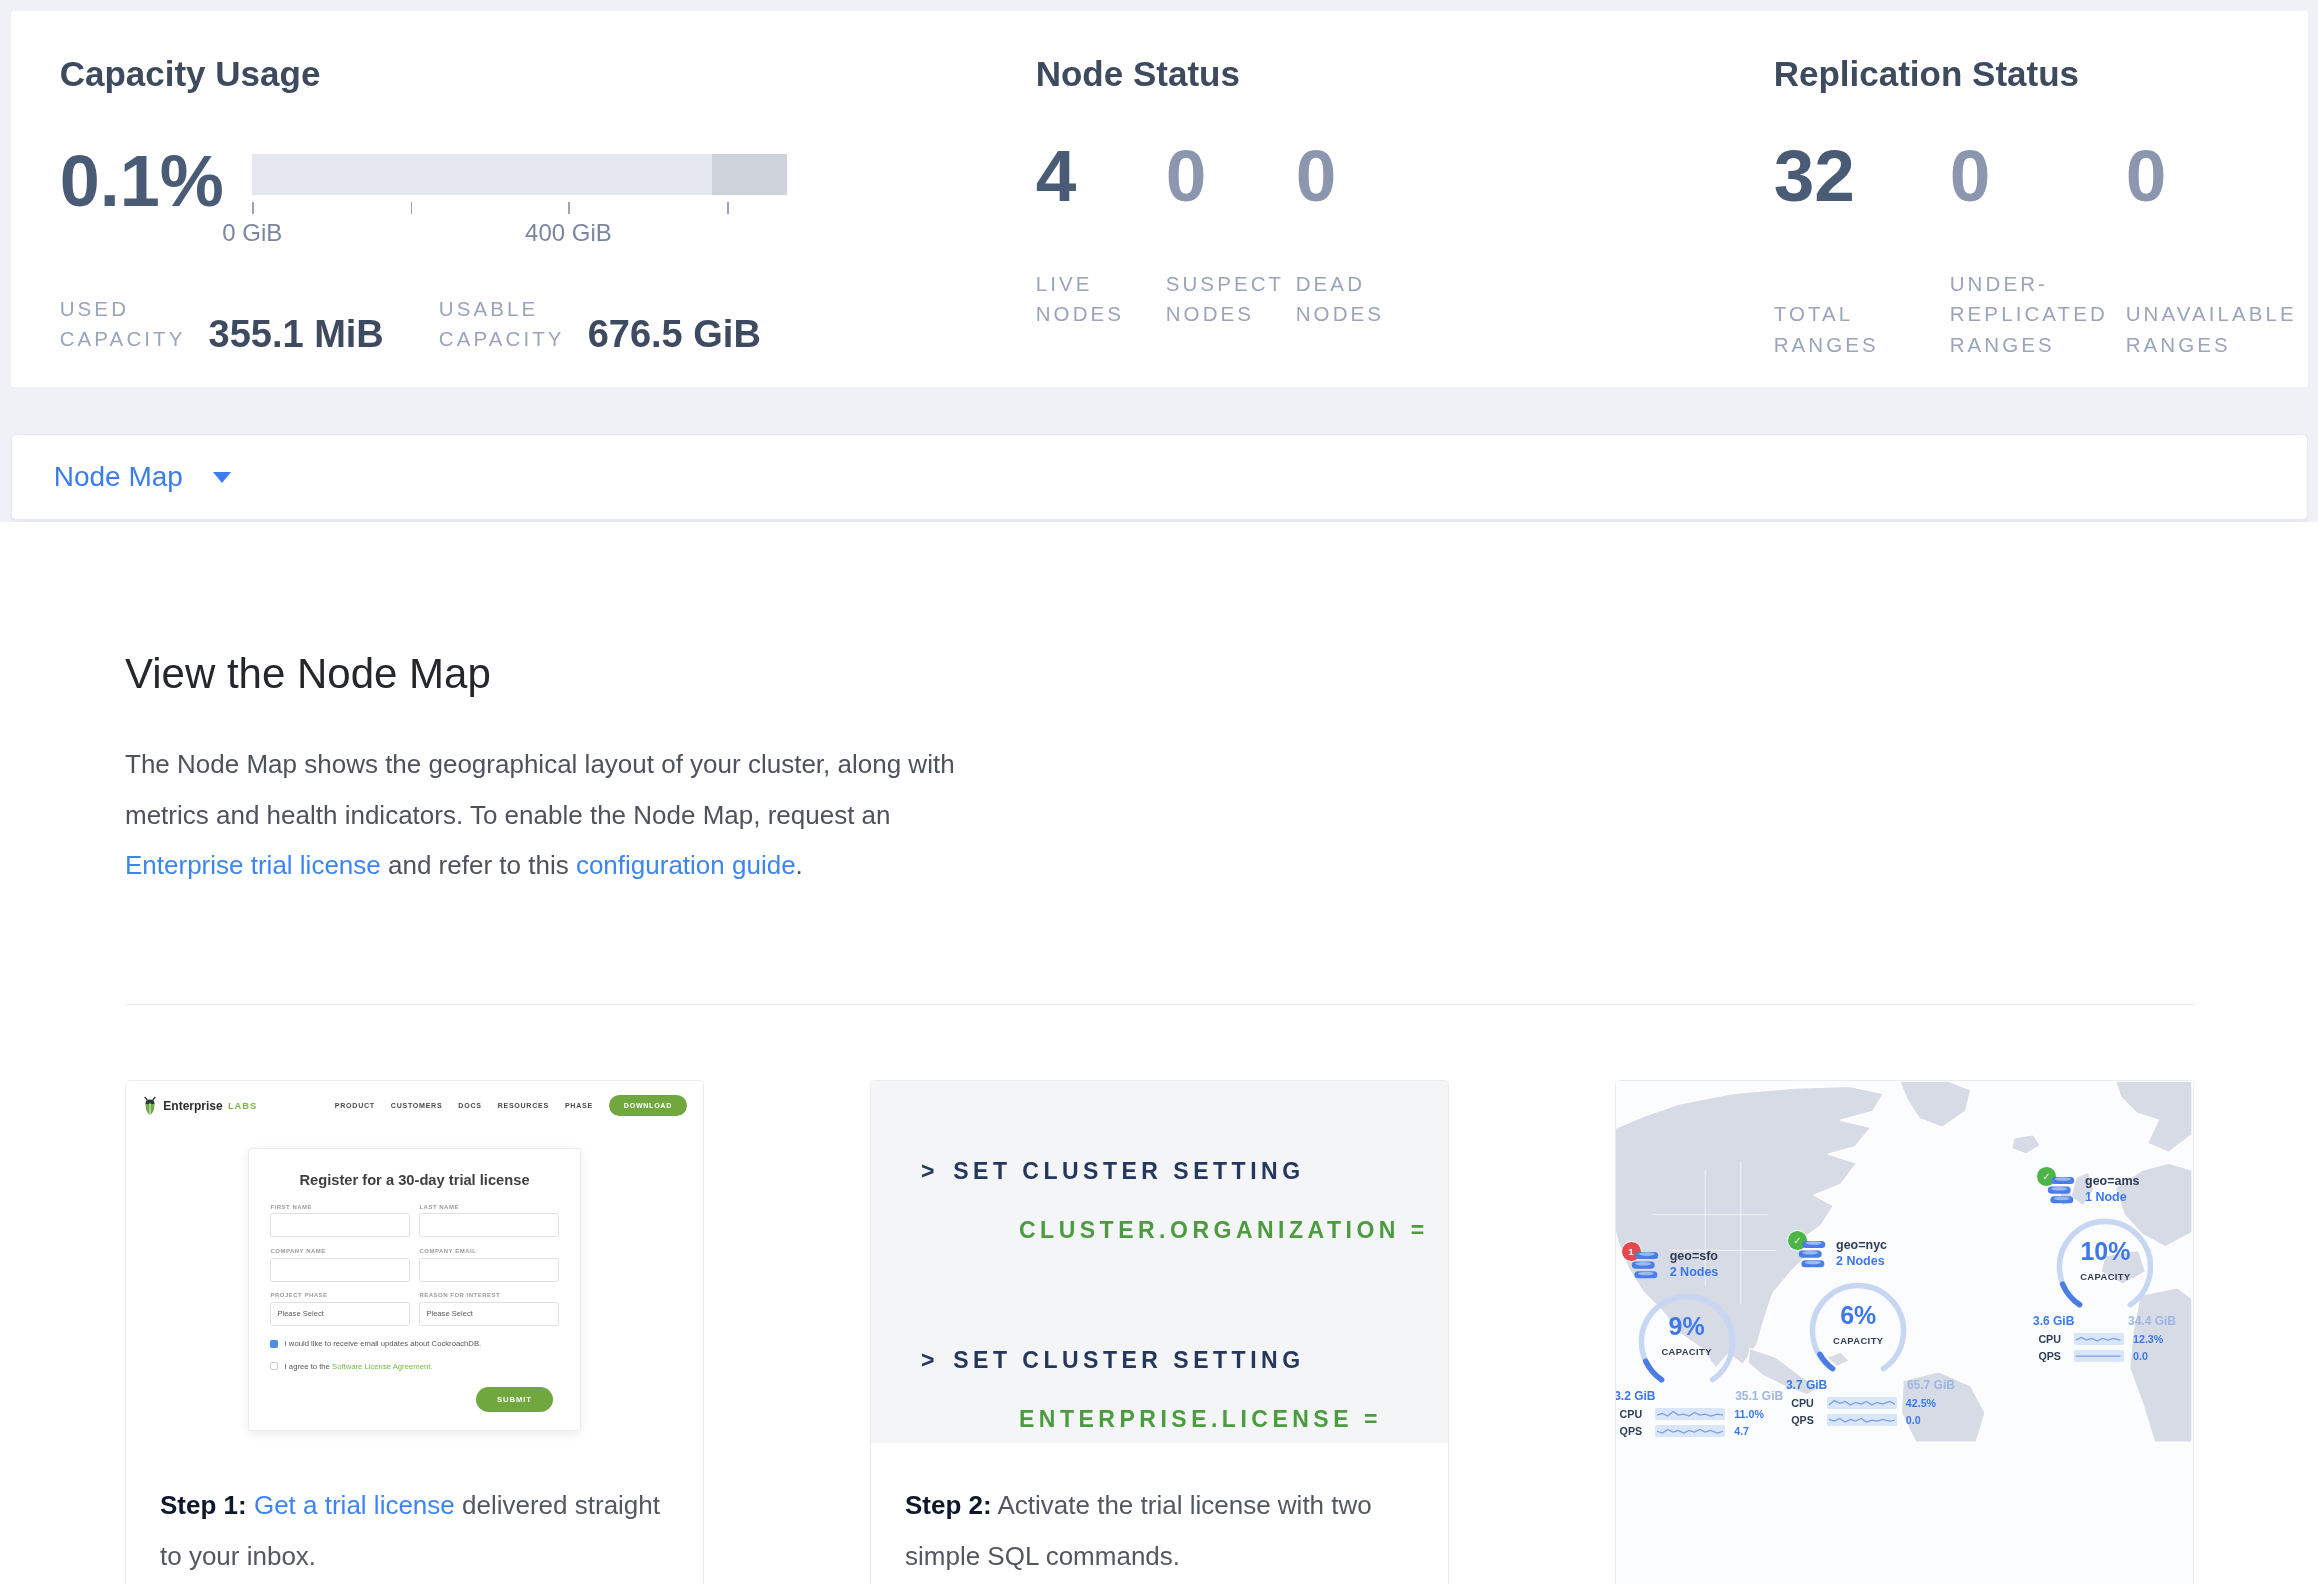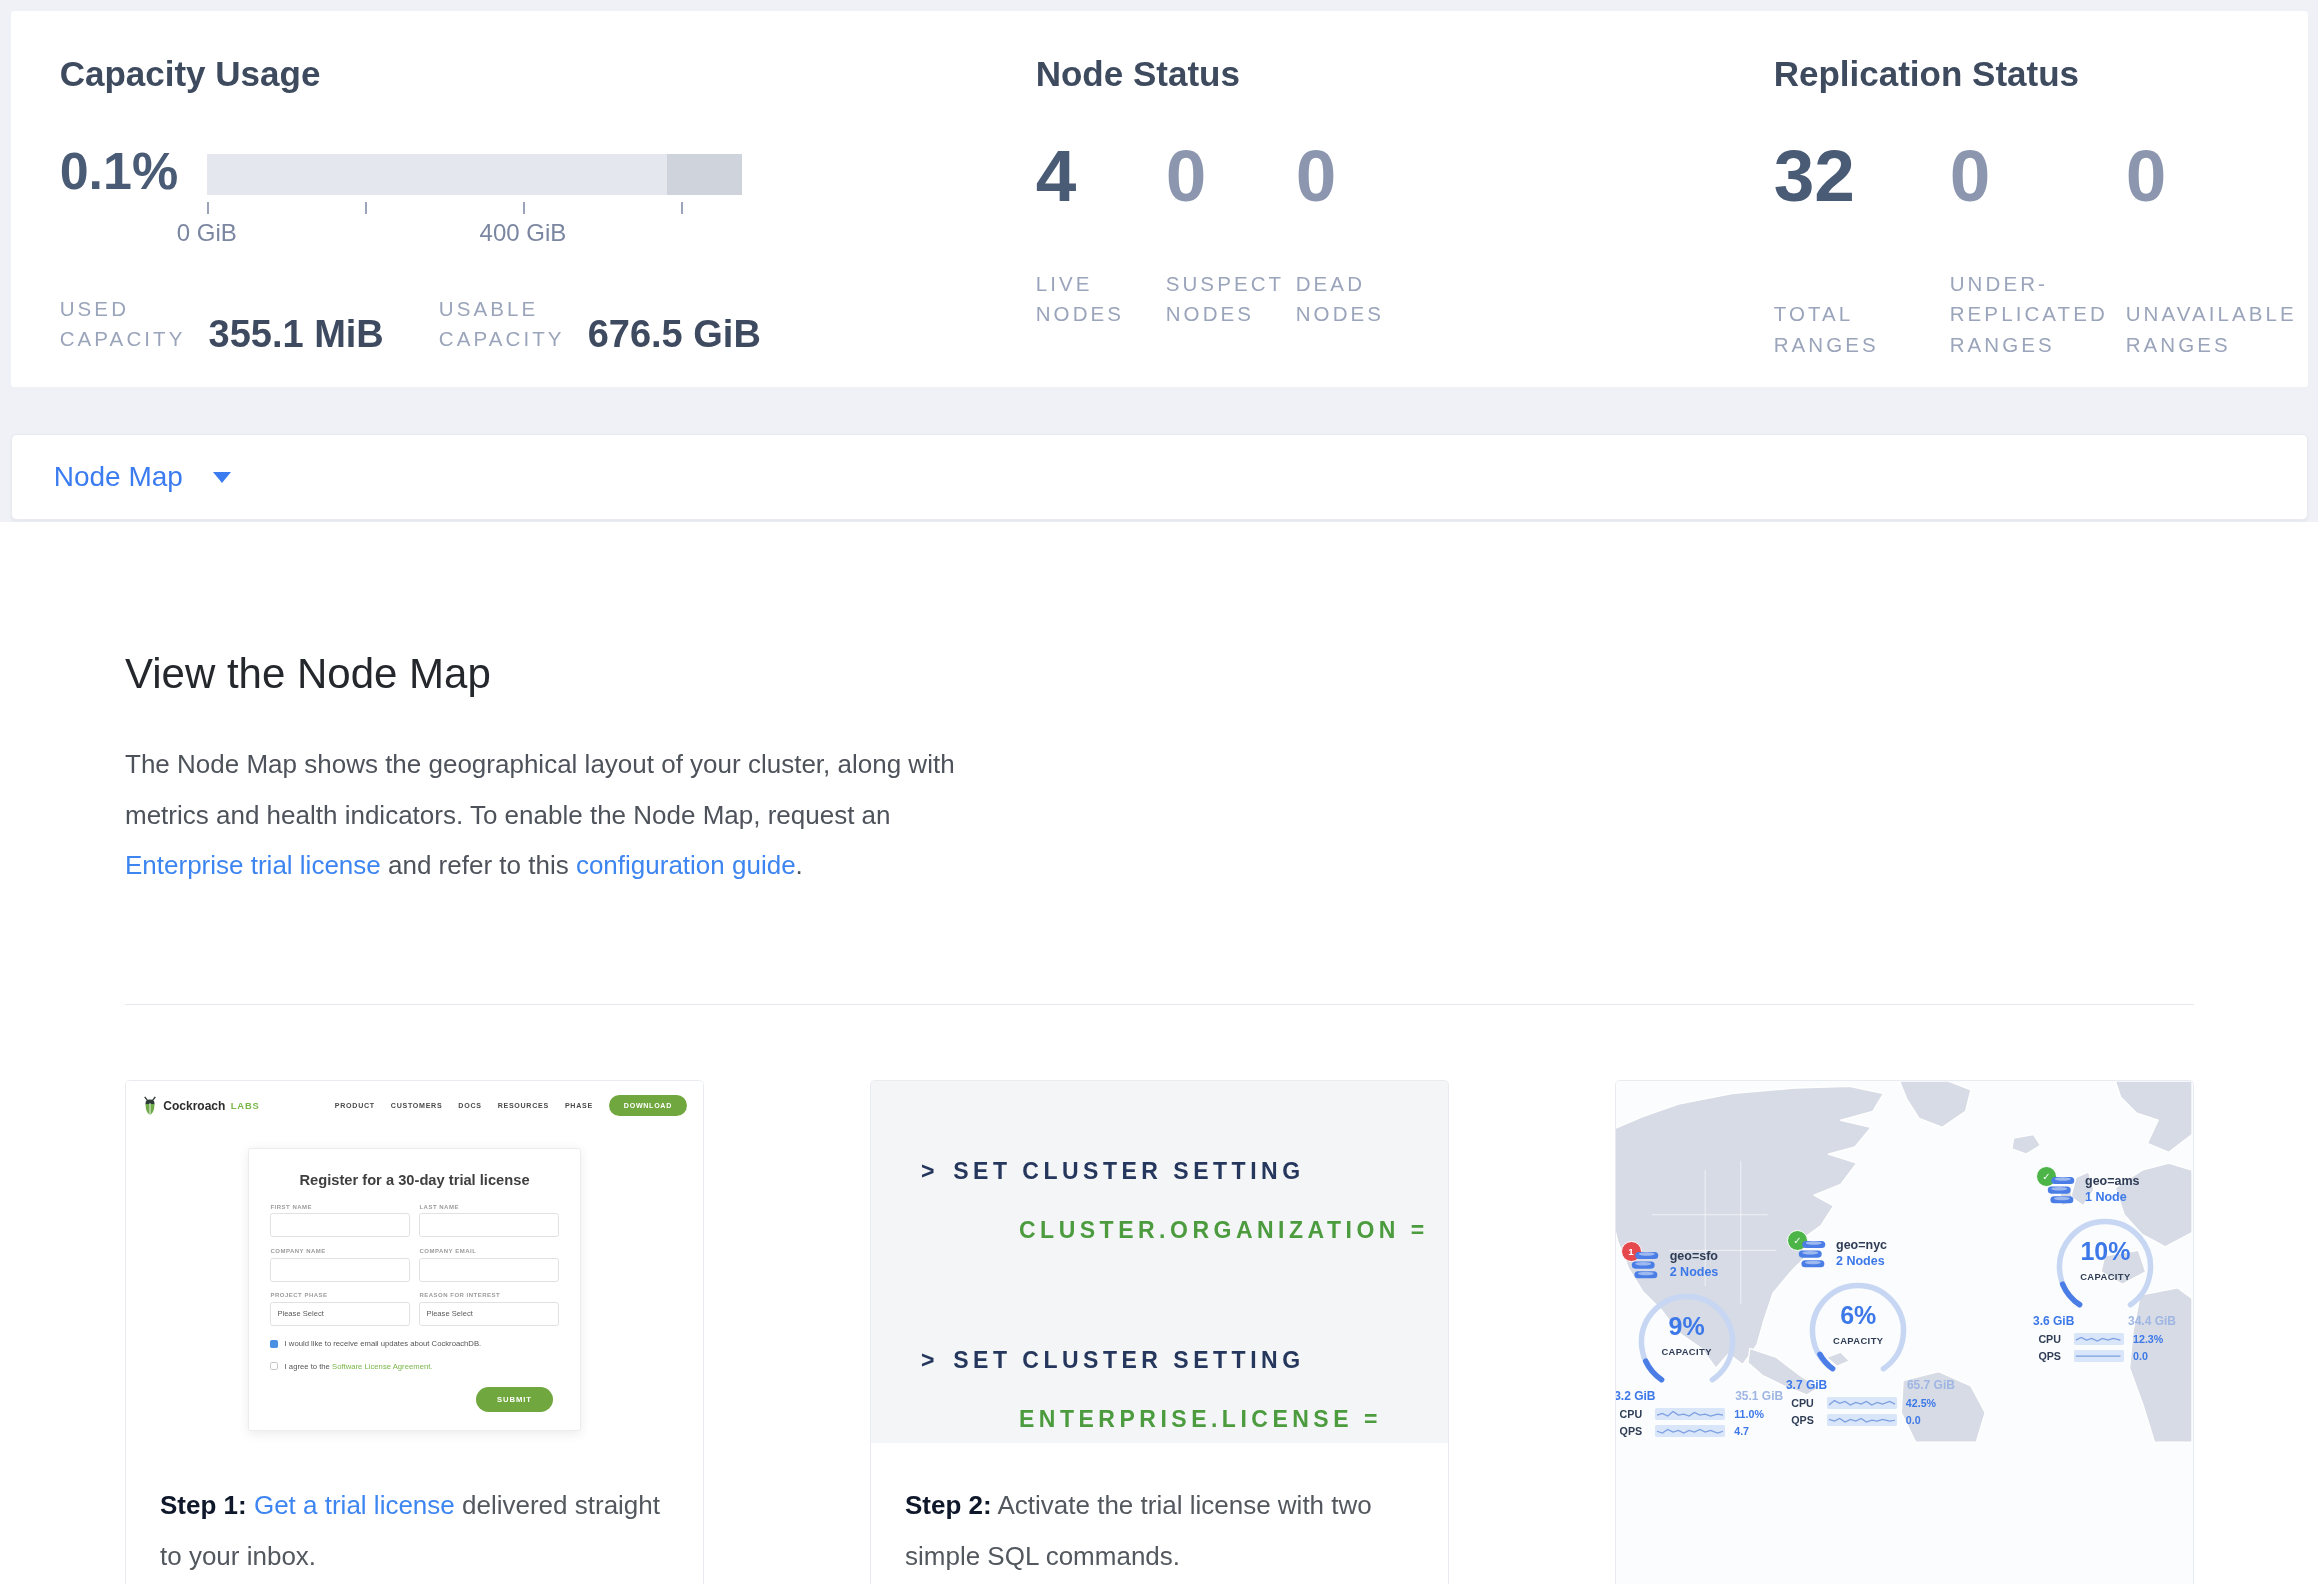--- a/index.html
+++ b/index.html
@@ -14,21 +14,21 @@
   
   .stats-card{position:absolute;top:10.7px;left:10.7px;right:10.7px;height:376px;background:#fff;
     border-radius:3.6px;display:flex;padding:43px 0 0 49px;box-sizing:border-box;}
   .sec{box-sizing:border-box;}
   .sec-capacity{width:976px;}
   .sec-nodes{width:738px;}
   .sec-repl{flex:1;}
   .sec-title{font-size:35px;font-weight:700;color:#3e4a5e;}
 
   .cap-row{display:flex;align-items:flex-start;margin-top:46px;}
-  .cap-pct{font-size:52px;font-weight:700;color:#4a5b76;line-height:1;margin-top:5.3px;}
+  .cap-pct{font-size:72px;font-weight:700;color:#4a5b76;line-height:1;margin-top:5.3px;}
   .bar-wrap{margin-left:28.5px;margin-top:14.3px;width:535px;position:relative;}
   .cap-bar{height:41px;background:#e4e7ed;position:relative;}
   .cap-bar-reserved{position:absolute;right:0;top:0;bottom:0;width:14%;background:#ced3dc;}
   .cap-ticks{position:relative;height:12.5px;margin-top:7.1px;}
   .cap-tick{position:absolute;width:1.8px;height:11.6px;background:#9aa3b8;}
   .cap-tick-labels{position:relative;height:28.5px;margin-top:4.5px;font-size:24px;color:#7b86a1;}
   .cap-tick-label{position:absolute;transform:translateX(-50%);white-space:nowrap;}
   .cap-values{display:flex;align-items:flex-end;margin-top:46px;}
   .stat-label{font-size:20.5px;letter-spacing:3.1px;color:#9aa4ba;line-height:1.5;white-space:pre-line;}
   .cap-value{font-size:38px;font-weight:700;color:#3e4a5f;margin-left:23px;line-height:1.05;}
@@ -216,21 +216,21 @@
       <div class="card-visual">
         <div class="ms">
           <div class="ms-header">
             <div class="ms-logo">
               <svg width="16" height="19.6" viewBox="0 0 18 22">
                 <path d="M3,1 L7,6 M15,1 L11,6" stroke="#2d3b36" stroke-width="1.6" fill="none"></path>
                 <ellipse cx="9" cy="8" rx="5" ry="4" fill="#2d3b36"></ellipse>
                 <path d="M4,9 C4,16 6,20 9,21 C12,20 14,16 14,9 Z" fill="#6faa4a"></path>
                 <path d="M9,8 L9,21" stroke="#fff" stroke-width="1"></path>
               </svg>
-              <span class="ms-logo-name">Cockroach</span>
+              <span class="ms-logo-name">Enterprise</span>
               <span class="ms-logo-suffix">LABS</span>
             </div>
             <div class="ms-nav">
               <span>PRODUCT</span>
               <span>CUSTOMERS</span>
               <span>DOCS</span>
               <span>RESOURCES</span>
               <span>PHASE</span>
               <span class="ms-download">DOWNLOAD</span>
             </div>

